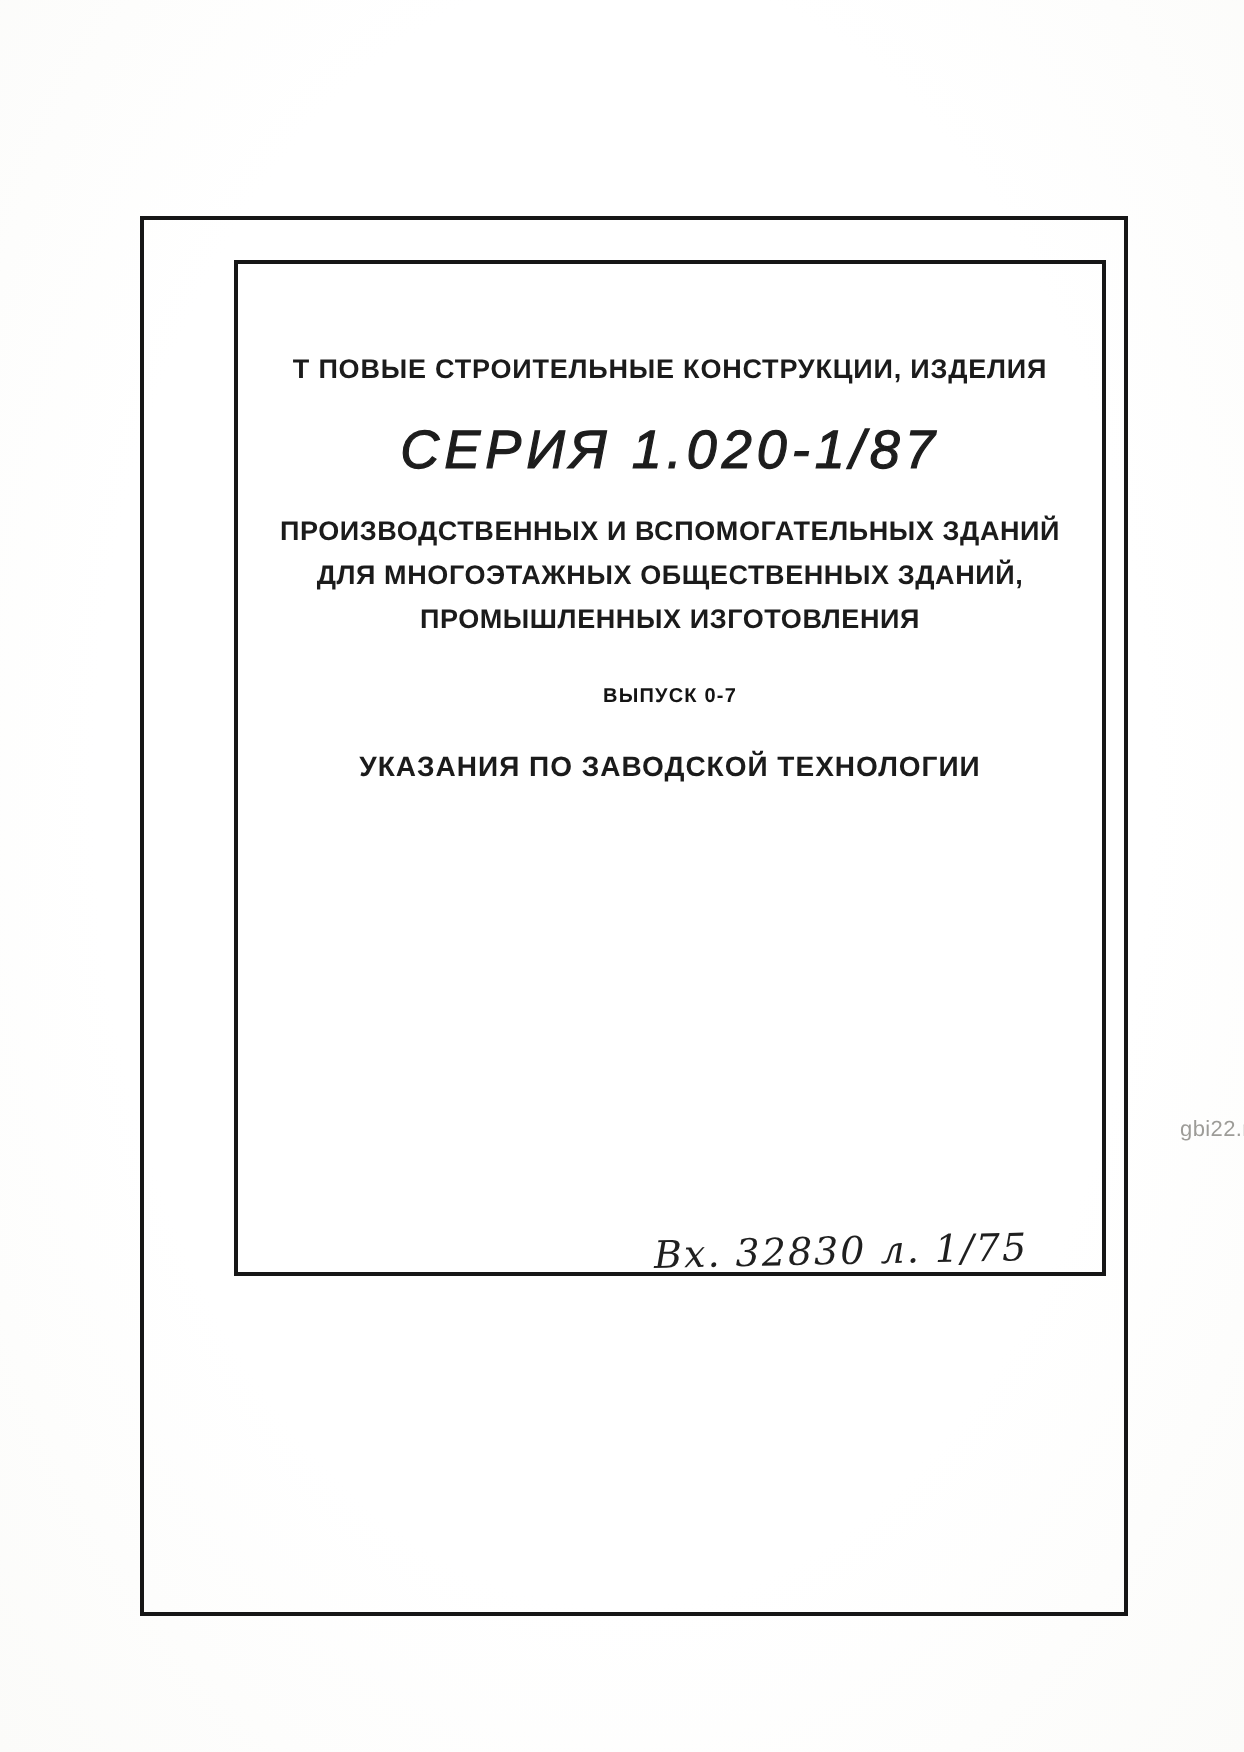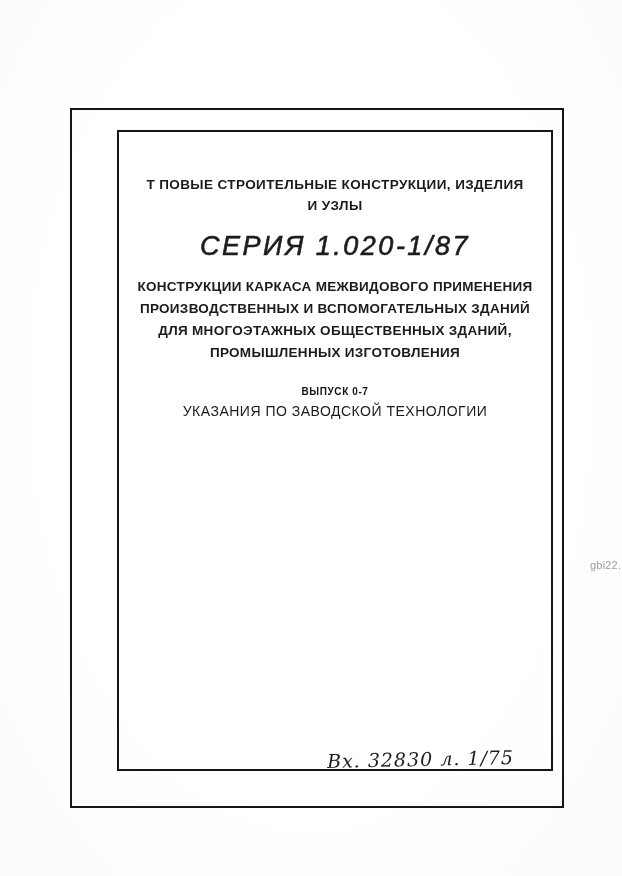--- a/index.html
+++ b/index.html
@@ -20,21 +20,21 @@
   
   .outer-frame {
     position: absolute;
     left: 70px; top: 108px;
     width: 494px; height: 700px;
     border: 2px solid #161616;
   }
   .inner-frame {
     position: absolute;
     left: 45px; top: 20px;
-    width: 436px; height: 641px;
+    width: 436px; height: 508px;
     border: 2px solid #161616;
   }
   .content {
     position: absolute;
     inset: 0;
     text-align: center;
   }
   .header-block {
     margin-top: 42px;
     font-size: 13.5px;
@@ -63,23 +63,23 @@
   }
   .issue-line {
     margin-top: 21px;
     font-size: 10px;
     font-weight: 700;
     letter-spacing: 0.6px;
     line-height: 14px;
     color: #141414;
   }
   .subtitle-block {
-    margin-top: 0;
+    margin-top: 15px;
     font-size: 14px;
-    font-weight: 400;
+    font-weight: 700;
     line-height: 25px;
     letter-spacing: 0.5px;
     color: #1b1b1b;
   }
   .handwritten-note {
     position: absolute;
     left: 208px;
     bottom: -1px;
     font-family: "DejaVu Serif", serif;
     font-style: italic;
@@ -104,27 +104,25 @@
 <body>
 
 <div class="sheet">
 
   <div class="outer-frame">
     <div class="inner-frame">
       <div class="content">
 
         <div class="header-block">
           <div>Т ПОВЫЕ СТРОИТЕЛЬНЫЕ КОНСТРУКЦИИ, ИЗДЕЛИЯ</div>
-          <div>И УЗЛЫ</div>
         </div>
 
         <div class="series-line">СЕРИЯ 1.020-1/87</div>
 
         <div class="title-block">
-          <div>КОНСТРУКЦИИ КАРКАСА МЕЖВИДОВОГО ПРИМЕНЕНИЯ</div>
           <div>ПРОИЗВОДСТВЕННЫХ И ВСПОМОГАТЕЛЬНЫХ ЗДАНИЙ</div>
           <div>ДЛЯ МНОГОЭТАЖНЫХ ОБЩЕСТВЕННЫХ ЗДАНИЙ,</div>
           <div>ПРОМЫШЛЕННЫХ ИЗГОТОВЛЕНИЯ</div>
         </div>
 
         <div class="issue-line">ВЫПУСК 0-7</div>
 
         <div class="subtitle-block">
           <div>УКАЗАНИЯ ПО ЗАВОДСКОЙ ТЕХНОЛОГИИ</div>
         </div>

